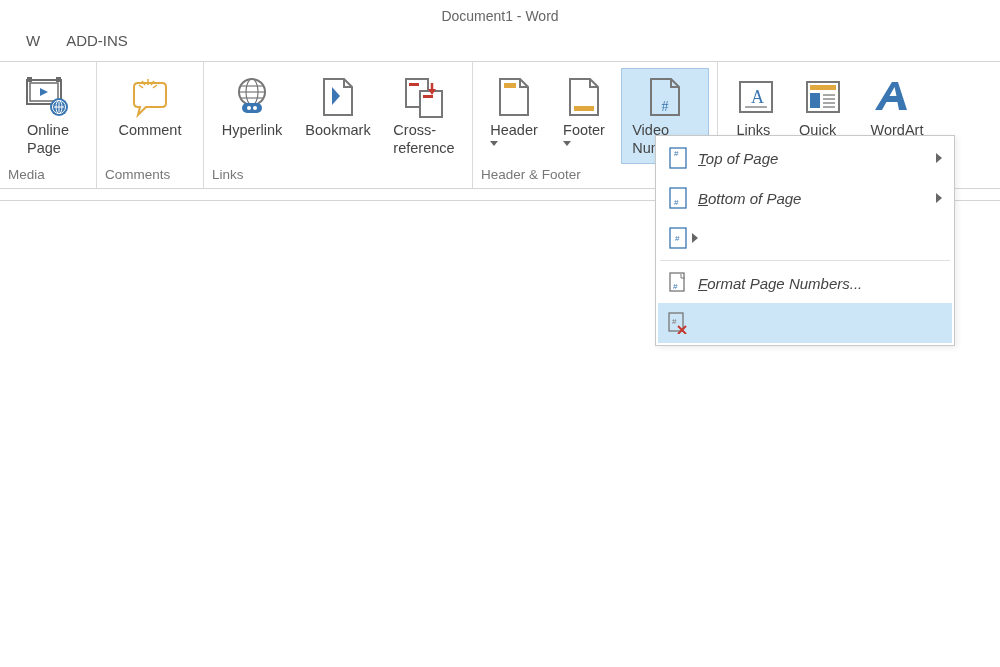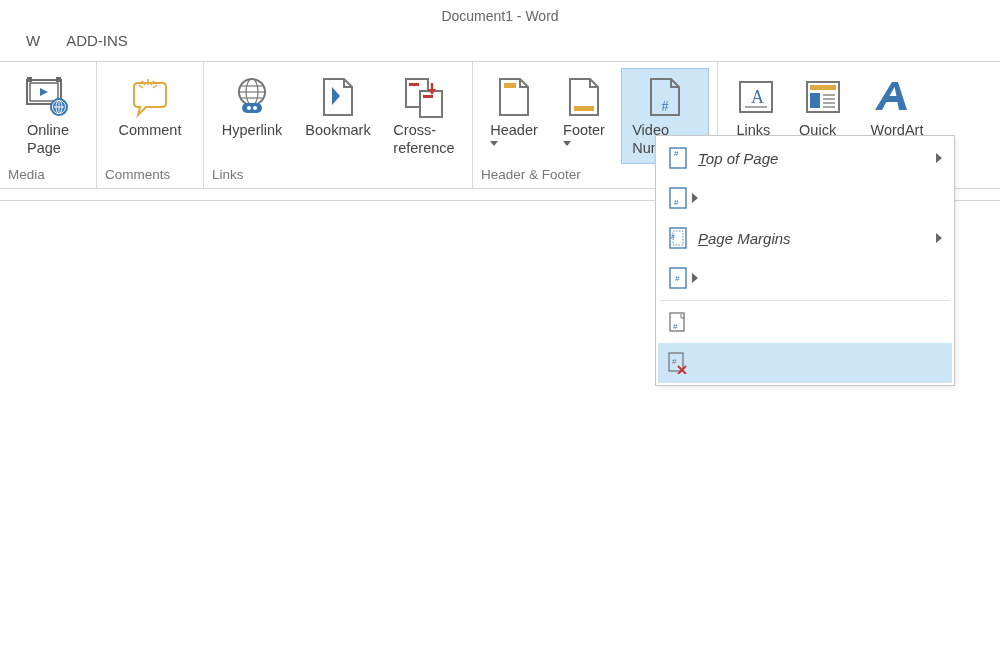--- a/index.html
+++ b/index.html
@@ -368,51 +368,42 @@
     <span class="mi-label"><span class="u">T</span><span>op of Page</span></span>
     <span class="mi-arrow"></span>
   </div>
   <div class="menu-item">
     <span class="mi-icon">
       <svg width="18" height="22" viewBox="0 0 18 22">
           <rect x="1" y="1" width="16" height="20" fill="none" stroke="#3a76b1" stroke-width="1.3"></rect>
           <text x="5" y="18" font-size="8" fill="#3a76b1">#</text>
         </svg>
     </span>
-    <span class="mi-arrow"></span>
-  </div>
-  <div class="menu-item">
-    <span class="mi-icon">
-      <svg width="18" height="22" viewBox="0 0 18 22">
-          <rect x="1" y="1" width="16" height="20" fill="none" stroke="#3a76b1" stroke-width="1.3"></rect>
-          <rect x="4" y="4" width="10" height="14" fill="none" stroke="#3a76b1" stroke-width="0.8" stroke-dasharray="1.5 1.5"></rect>
-          <text x="2" y="12" font-size="7" fill="#3a76b1">#</text>
-        </svg>
-    </span>
-    <span class="mi-label"><span class="u">P</span><span>age Margins</span></span>
+    <span class="mi-label"><span class="u">B</span><span>ottom of Page</span></span>
     <span class="mi-arrow"></span>
   </div>
   <div class="menu-item">
     <span class="mi-icon">
       <svg width="18" height="22" viewBox="0 0 18 22">
           <rect x="1" y="1" width="16" height="20" fill="none" stroke="#3a76b1" stroke-width="1.3"></rect>
           <text x="6" y="14" font-size="8" fill="#3a76b1">#</text>
         </svg>
     </span>
     <span class="mi-arrow"></span>
   </div>
   <div class="menu-sep"></div>
   <div class="menu-item">
     <span class="mi-icon">
       <svg width="18" height="22" viewBox="0 0 18 22">
           <rect x="1" y="1" width="14" height="18" fill="none" stroke="#777" stroke-width="1.3"></rect>
           <text x="4" y="17" font-size="8" fill="#3a76b1">#</text>
           <path d="M12 2 L12 6 L16 6" fill="none" stroke="#777" stroke-width="1"></path>
         </svg>
     </span>
+    <span class="mi-label"><span class="u">F</span><span>ormat Page Numbers...</span></span>
   </div>
   <div class="menu-item hover">
     <span class="mi-icon">
       <svg width="20" height="22" viewBox="0 0 20 22">
           <rect x="1" y="1" width="14" height="18" fill="none" stroke="#777" stroke-width="1.3"></rect>
           <text x="4" y="12" font-size="8" fill="#777">#</text>
           <g stroke="#c4392f" stroke-width="2">
             <line x1="10" y1="14" x2="18" y2="22"></line>
             <line x1="18" y1="14" x2="10" y2="22"></line>
           </g>

